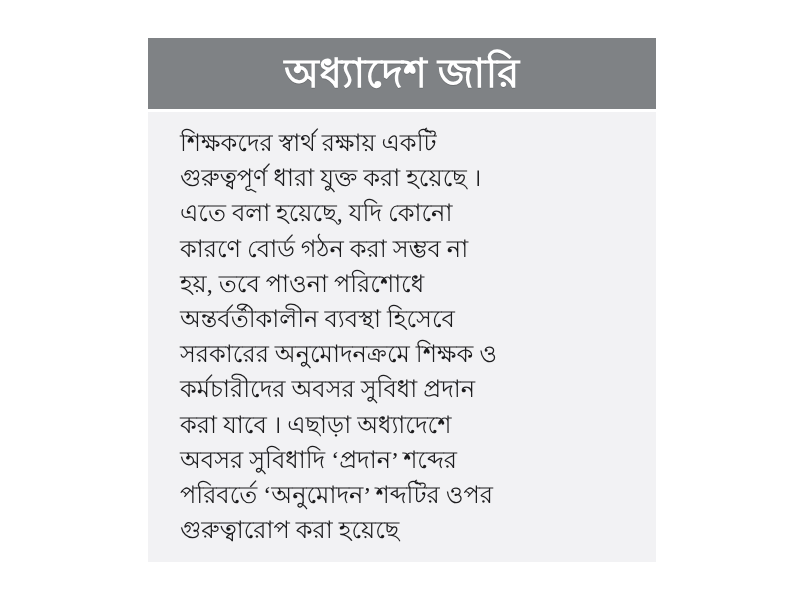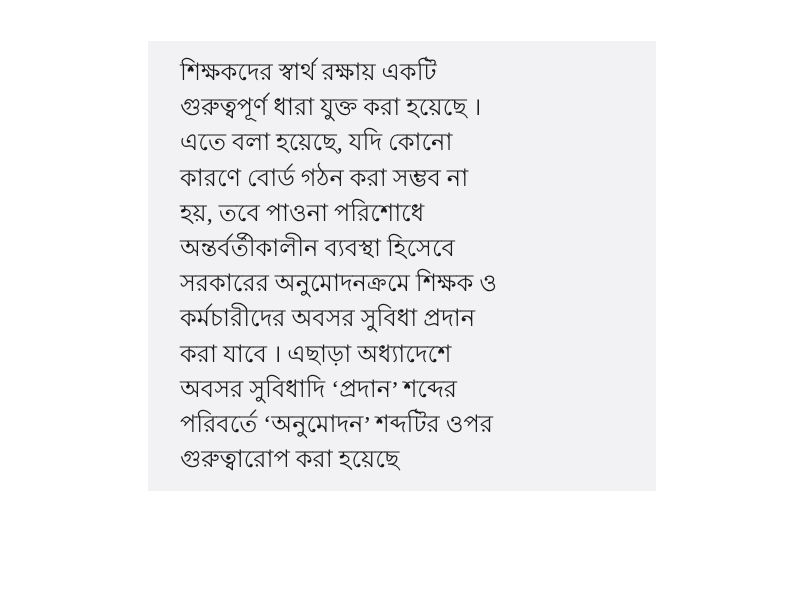--- a/index.html
+++ b/index.html
@@ -51,20 +51,23 @@
     color: #1c1c1e;
     white-space: pre-line;
     font-weight: 500;
   }
 </style>
 </head>
 <body>
 
 <div class="page">
   <div class="news-card">
+    <div class="card-header">
+      <span class="title">অধ্যাদেশ জারি</span>
+    </div>
     <div class="card-body">
       <p class="article-text">শিক্ষকদের স্বার্থ রক্ষায় একটি
 গুরুত্বপূর্ণ ধারা যুক্ত করা হয়েছে ।
 এতে বলা হয়েছে, যদি কোনো
 কারণে বোর্ড গঠন করা সম্ভব না
 হয়, তবে পাওনা পরিশোধে
 অন্তর্বর্তীকালীন ব্যবস্থা হিসেবে
 সরকারের অনুমোদনক্রমে শিক্ষক ও
 কর্মচারীদের অবসর সুবিধা প্রদান
 করা যাবে । এছাড়া অধ্যাদেশে

